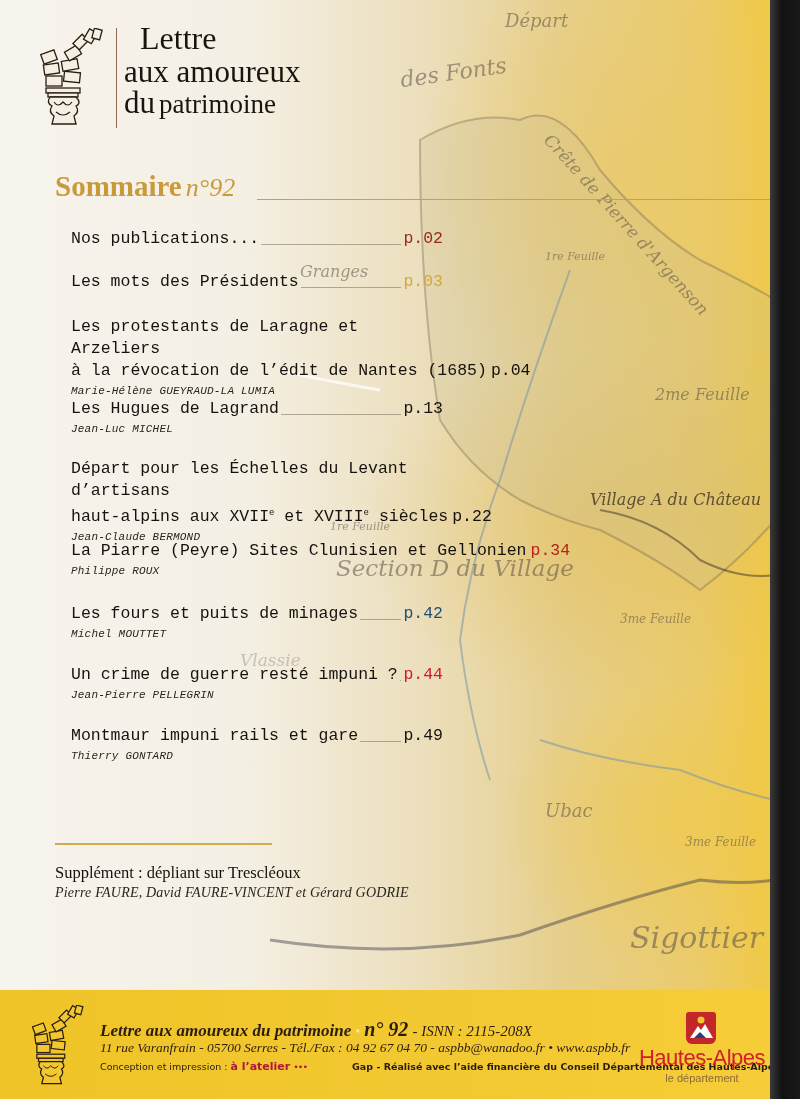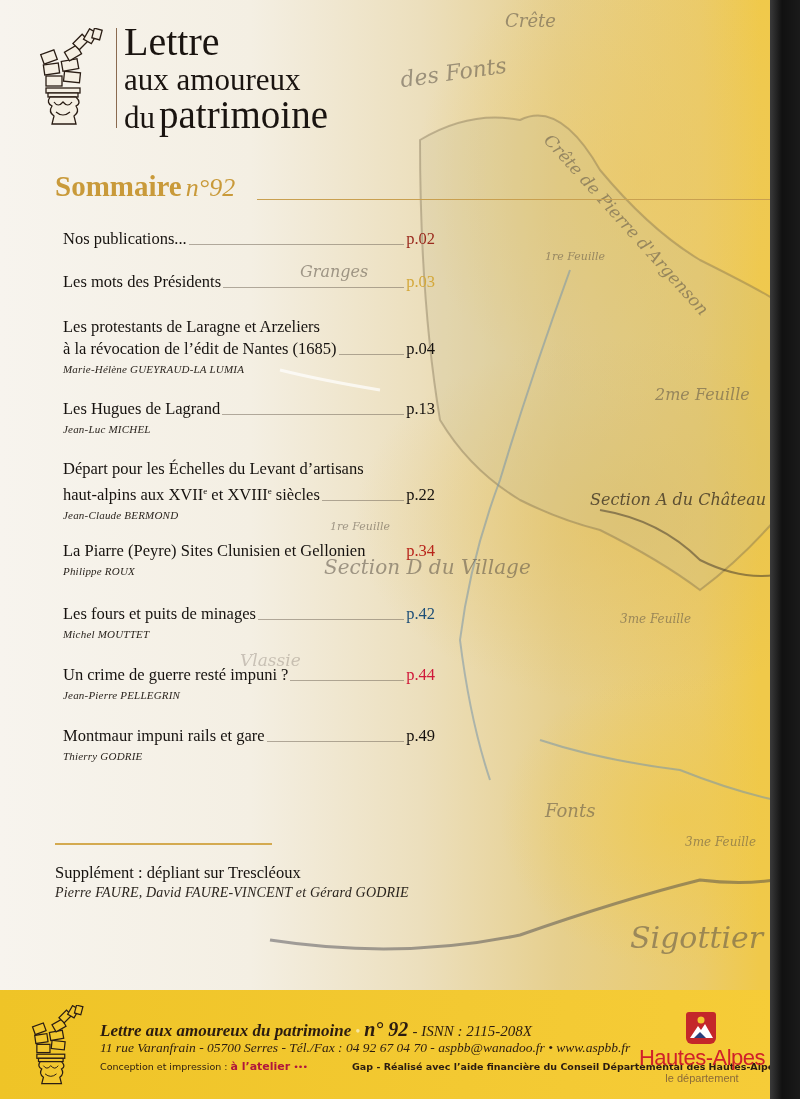--- a/index.html
+++ b/index.html
@@ -24,33 +24,33 @@
       color: rgba(90,80,70,0.55);
     }
     .spine {
       position: absolute; right: 0; top: 0; width: 30px; height: 1099px;
       background: linear-gradient(90deg, #3a3a3a, #111 40%, #1a1a1a);
     }
     
     .logo { position: absolute; left: 38px; top: 28px; width: 70px; height: 100px; }
     .logo-rule { position: absolute; left: 116px; top: 28px; width: 1px; height: 100px; background: #8a6a50; }
     .title { position: absolute; left: 124px; top: 22px; color: #1a1410; line-height: 1; }
-    .title .l1 { font-size: 40px; display: block; }
+    .title .l1 { font-size: 32px; display: block; margin-left: 16px; }
     .title .l2 { font-size: 31px; display: block; margin-top: 2px; }
     .title .l3 { display: block; margin-top: 0px; }
     .title .l3 .du { font-size: 31px; }
-    .title .l3 .pat { font-size: 39px; font-weight: normal; margin-left: 4px; }
+    .title .l3 .pat { font-size: 27px; font-weight: normal; margin-left: 4px; }
 
     .sommaire { position: absolute; left: 55px; top: 170px; color: #c99a3a; font-weight: bold; font-size: 29px; }
     .sommaire .num { font-style: italic; font-weight: normal; font-size: 26px; margin-left: 4px; }
     .sommaire-rule { position: absolute; left: 257px; top: 199px; width: 540px; height: 1px; background: #c9a050; }
 
     
     .toc { position: absolute; left: 55px; top: 228px; width: 372px; }
-    .entry { position: absolute; left: 8px; width: 372px; }
+    .entry { position: absolute; left: 16px; width: 372px; font-family: Liberation Mono, monospace; }
     .entry .row { display: flex; align-items: flex-end; font-size: 16.5px; color: #16120f; line-height: 22px; }
     .entry .t { white-space: nowrap; }
     .entry .dots { flex: 1; height: 1px; background: rgba(120,110,95,0.55); margin: 0 2px 5px 2px; }
     .entry .p { white-space: nowrap; font-size: 16.5px; }
     .entry .line1 { font-size: 16.5px; color: #16120f; line-height: 22px; }
     .entry .author { font-style: italic; font-size: 11px; color: #2a241e; line-height: 15px; margin-top: 2px; letter-spacing: 0.2px; }
     .entry sup { font-size: 9px; vertical-align: 6px; }
 
     .supp-rule { position: absolute; left: 55px; top: 843px; width: 217px; height: 2px; background: #d4aa50; }
     .supp { position: absolute; left: 55px; top: 863px; }
@@ -84,32 +84,32 @@
 <div class="page">
 
   <svg class="map" viewBox="0 0 800 1000">
     <path d="M420 140 Q470 110 520 120 Q560 100 600 170 Q650 230 700 260 Q760 290 775 300 L775 520 Q740 560 700 590 Q660 560 600 530 Q560 520 520 500 Q470 470 440 420 Q420 300 420 140Z" fill="rgba(200,190,150,0.25)" stroke="rgba(110,95,70,0.35)" stroke-width="2"></path>
     <path d="M270 940 Q400 960 520 935 Q620 900 700 880 Q740 885 775 880" fill="none" stroke="rgba(60,60,70,0.45)" stroke-width="3"></path>
     <path d="M570 270 Q530 380 500 480 Q470 560 460 640 Q470 720 490 780" fill="none" stroke="rgba(120,150,170,0.55)" stroke-width="2"></path>
     <path d="M540 740 Q600 760 680 770 Q730 790 775 800" fill="none" stroke="rgba(120,150,170,0.55)" stroke-width="2"></path>
     <path d="M600 510 Q660 520 700 560 Q740 580 775 575" fill="none" stroke="rgba(60,50,40,0.5)" stroke-width="2"></path>
     <path d="M280 370 Q320 380 380 390" fill="none" stroke="rgba(255,255,255,0.7)" stroke-width="3"></path>
   </svg>
-  <span class="map-label" style="left:505px;top:10px;font-size:18px;">Crête</span>
+  <span class="map-label" style="left:505px;top:10px;font-size:18px;">Départ</span>
   <span class="map-label" style="left:400px;top:60px;font-size:22px;transform:rotate(-8deg);">des Fonts</span>
   <span class="map-label" style="left:555px;top:130px;font-size:17px;transform:rotate(48deg);transform-origin:left top;">Crête de Pierre d'Argenson</span>
   <span class="map-label" style="left:300px;top:262px;font-size:16px;">Granges</span>
   <span class="map-label" style="left:545px;top:250px;font-size:11px;">1re Feuille</span>
   <span class="map-label" style="left:655px;top:385px;font-size:16px;">2me Feuille</span>
-  <span class="map-label" style="left:590px;top:490px;font-size:16px;color:rgba(50,40,30,0.75);">Section A du Château</span>
+  <span class="map-label" style="left:590px;top:490px;font-size:16px;color:rgba(50,40,30,0.75);">Village A du Château</span>
   <span class="map-label" style="left:330px;top:520px;font-size:11px;">1re Feuille</span>
-  <span class="map-label" style="left:324px;top:555px;font-size:20px;">Section D du Village</span>
+  <span class="map-label" style="left:336px;top:555px;font-size:23px;">Section D du Village</span>
   <span class="map-label" style="left:240px;top:650px;font-size:17px;color:rgba(120,110,100,0.35);">Vlassie</span>
   <span class="map-label" style="left:620px;top:612px;font-size:12px;">3me Feuille</span>
-  <span class="map-label" style="left:545px;top:800px;font-size:18px;">Fonts</span>
+  <span class="map-label" style="left:545px;top:800px;font-size:18px;">Ubac</span>
   <span class="map-label" style="left:685px;top:835px;font-size:12px;">3me Feuille</span>
   <span class="map-label" style="left:630px;top:920px;font-size:30px;">Sigottier</span>
 
   <svg class="logo" viewBox="0 0 70 100">
     <g fill="#f5efe3" stroke="#2a1d14" stroke-width="1.3">
       <rect x="4" y="24" width="14" height="10" transform="rotate(-20 11 29)"></rect>
       <rect x="6" y="36" width="15" height="10" transform="rotate(-8 13 41)"></rect>
       <rect x="8" y="48" width="16" height="10"></rect>
       <rect x="26" y="44" width="16" height="10" transform="rotate(6 34 49)"></rect>
       <rect x="24" y="32" width="16" height="10" transform="rotate(-10 32 37)"></rect>
@@ -197,21 +197,21 @@
           <span class="p" style="color:#d0183a">p.44</span>
         </div>
       <div class="author">Jean-Pierre PELLEGRIN</div>
     </div>
     <div class="entry" style="top:497px;">
       <div class="row">
           <span class="t">Montmaur impuni rails et gare</span>
           <span class="dots"></span>
           <span class="p">p.49</span>
         </div>
-      <div class="author">Thierry GODRIE</div>
+      <div class="author">Thierry GONTARD</div>
     </div>
   </div>
 
   <div class="supp-rule"></div>
   <div class="supp">
     <div class="t">Supplément : dépliant sur Trescléoux</div>
     <div class="a"><span>Pierre FAURE, David FAURE-VINCENT</span><span style="font-weight:normal"> et </span><span>Gérard GODRIE</span></div>
   </div>
 
   <div class="footer">

